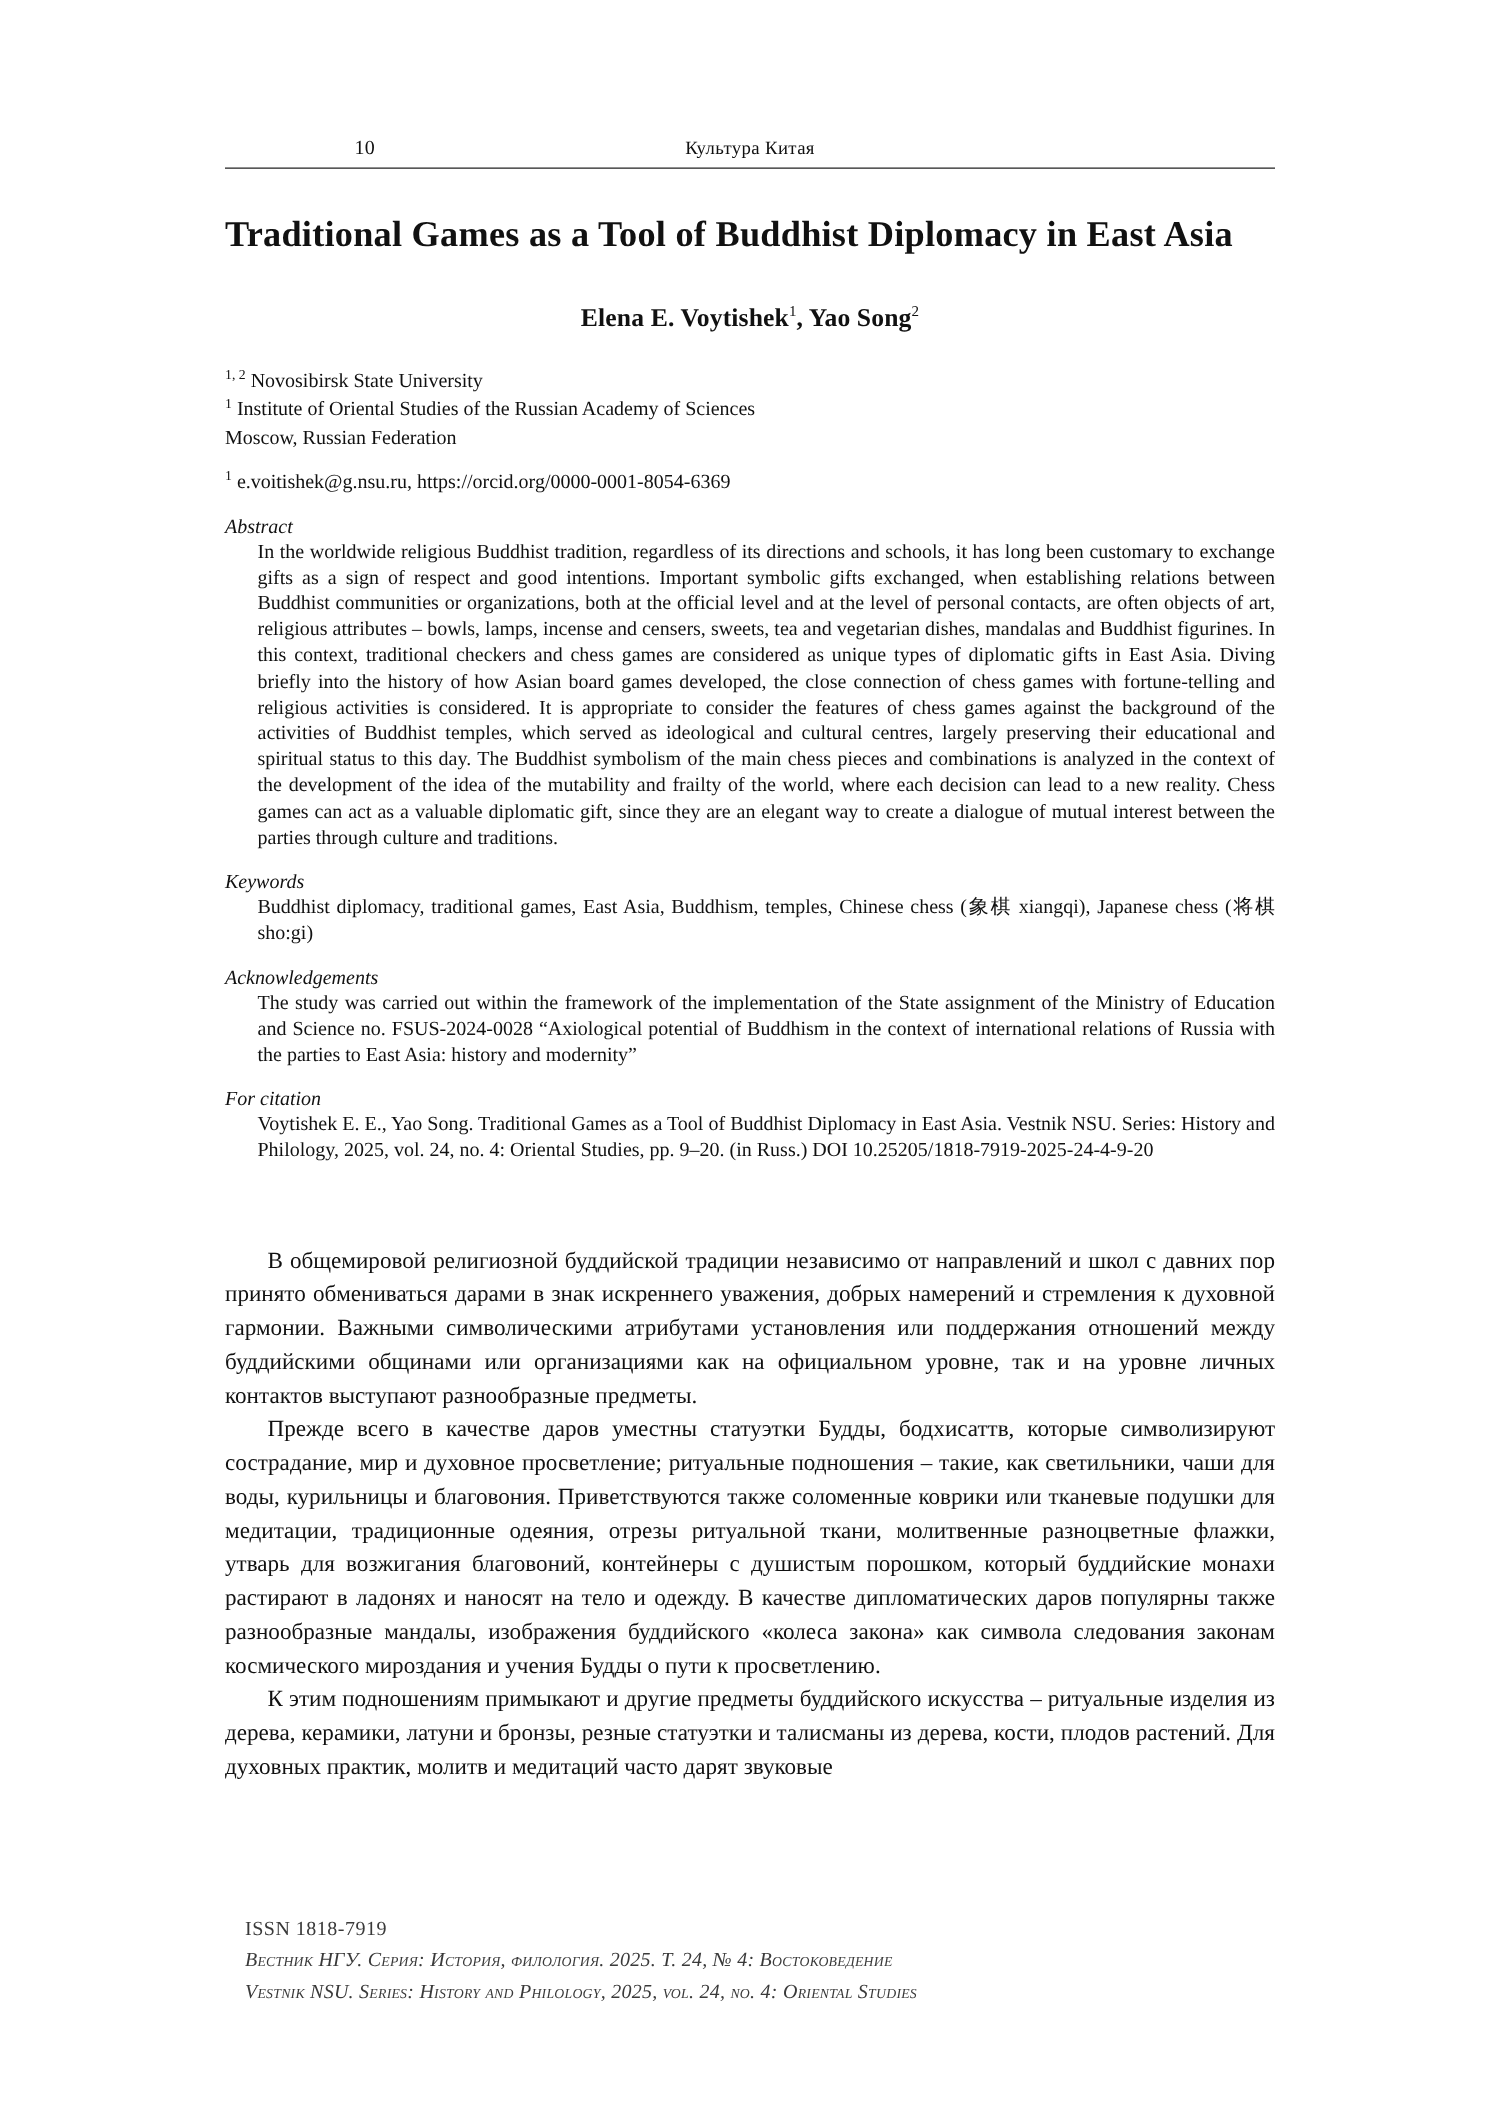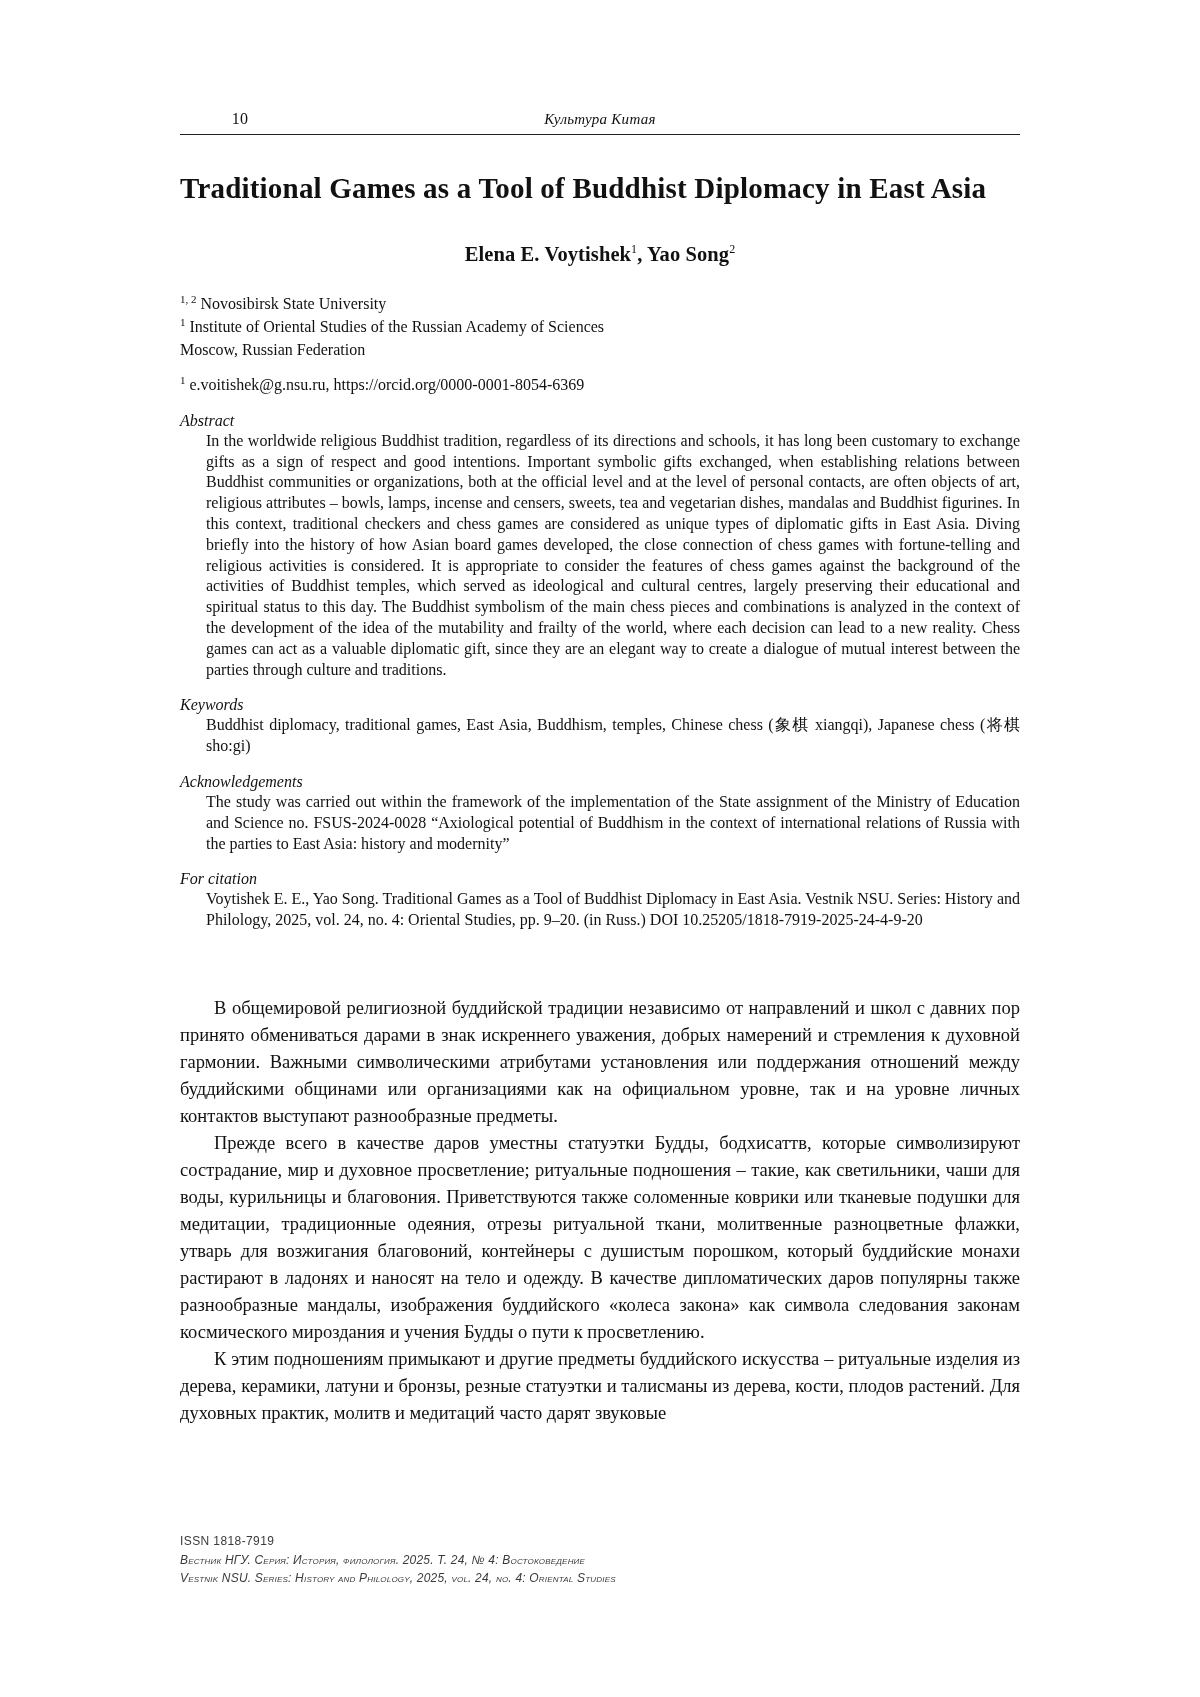--- a/index.html
+++ b/index.html
@@ -30,28 +30,27 @@
 
   
   .runhead {
     display: flex;
     align-items: baseline;
     font-size: 15px;
     letter-spacing: 0.2px;
   }
   .runhead .folio {
     width: 120px;
-    text-align: center;
+    text-align: right;
     font-family: "Liberation Serif", serif;
     font-size: 16px;
   }
   .runhead .runtitle {
     flex: 1;
     text-align: center;
-    font-style: italic;
     font-size: 15px;
     letter-spacing: 0.3px;
   }
   .runhead .spacer {
     width: 120px;
   }
   .rule {
     border-bottom: 1.1px solid #222;
     margin-top: 6px;
     margin-bottom: 0;
@@ -127,27 +126,27 @@
     hyphens: auto;
   }
   .main-text p {
     margin: 0;
     text-indent: 34px;
   }
 
   
   .footer {
     position: absolute;
-    left: 180px;
+    left: 196px;
     top: 1532px;
     width: 840px;
-    font-size: 12px;
+    font-size: 16px;
     line-height: 1.55;
     color: #3a3a3a;
-    font-family: Liberation Sans, sans-serif;
+    font-family: Liberation Serif, serif;
     font-variant: small-caps;
     letter-spacing: 0.2px;
   }
   .footer .issn { letter-spacing: 0.4px; }
   .footer .it { font-style: italic; }
 </style>
 </head>
 <body>
 
 <div class="page">

